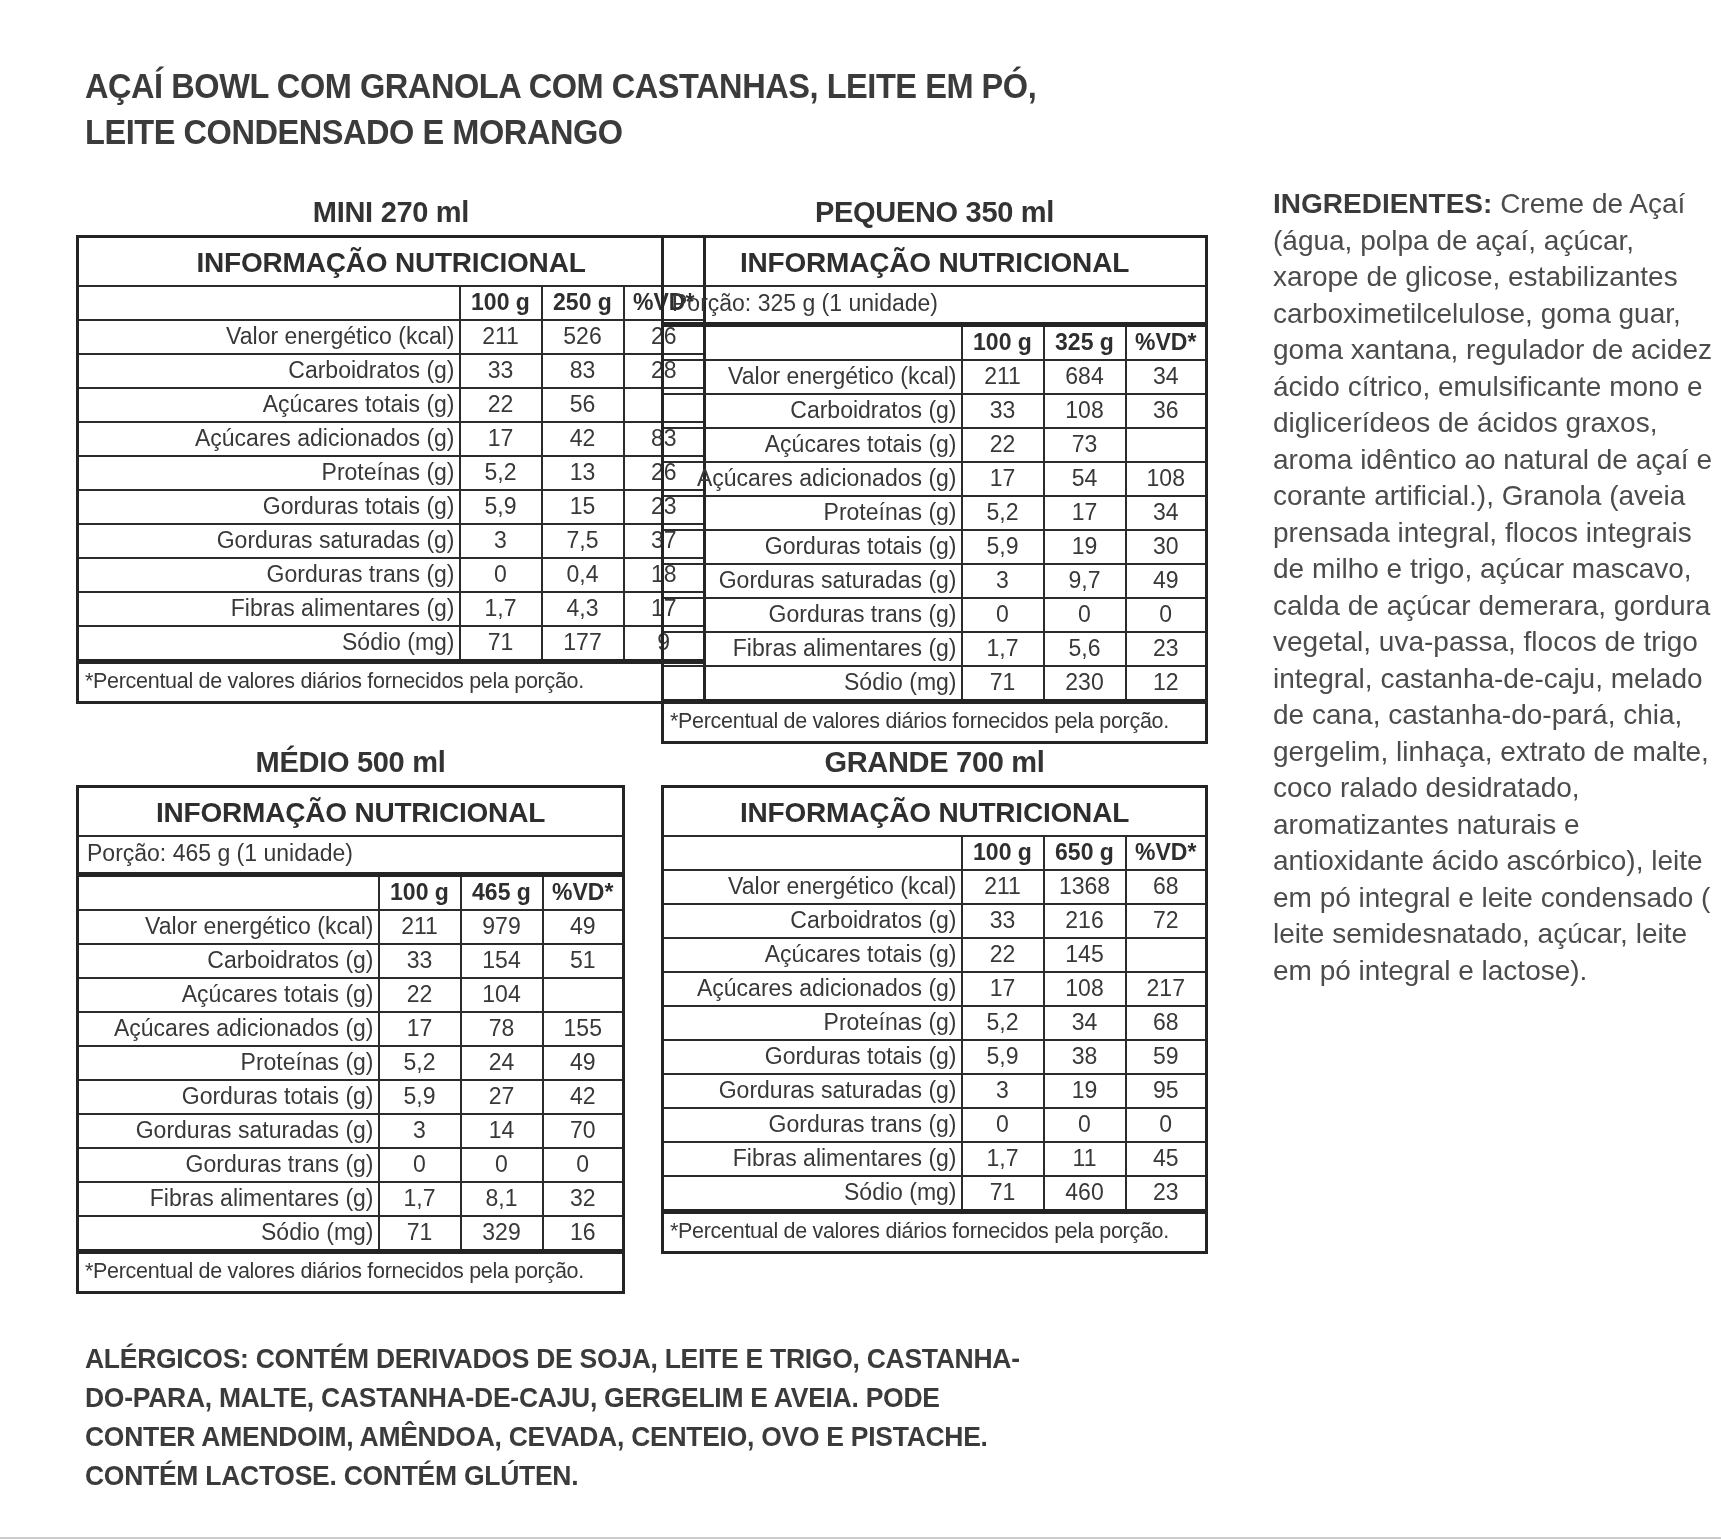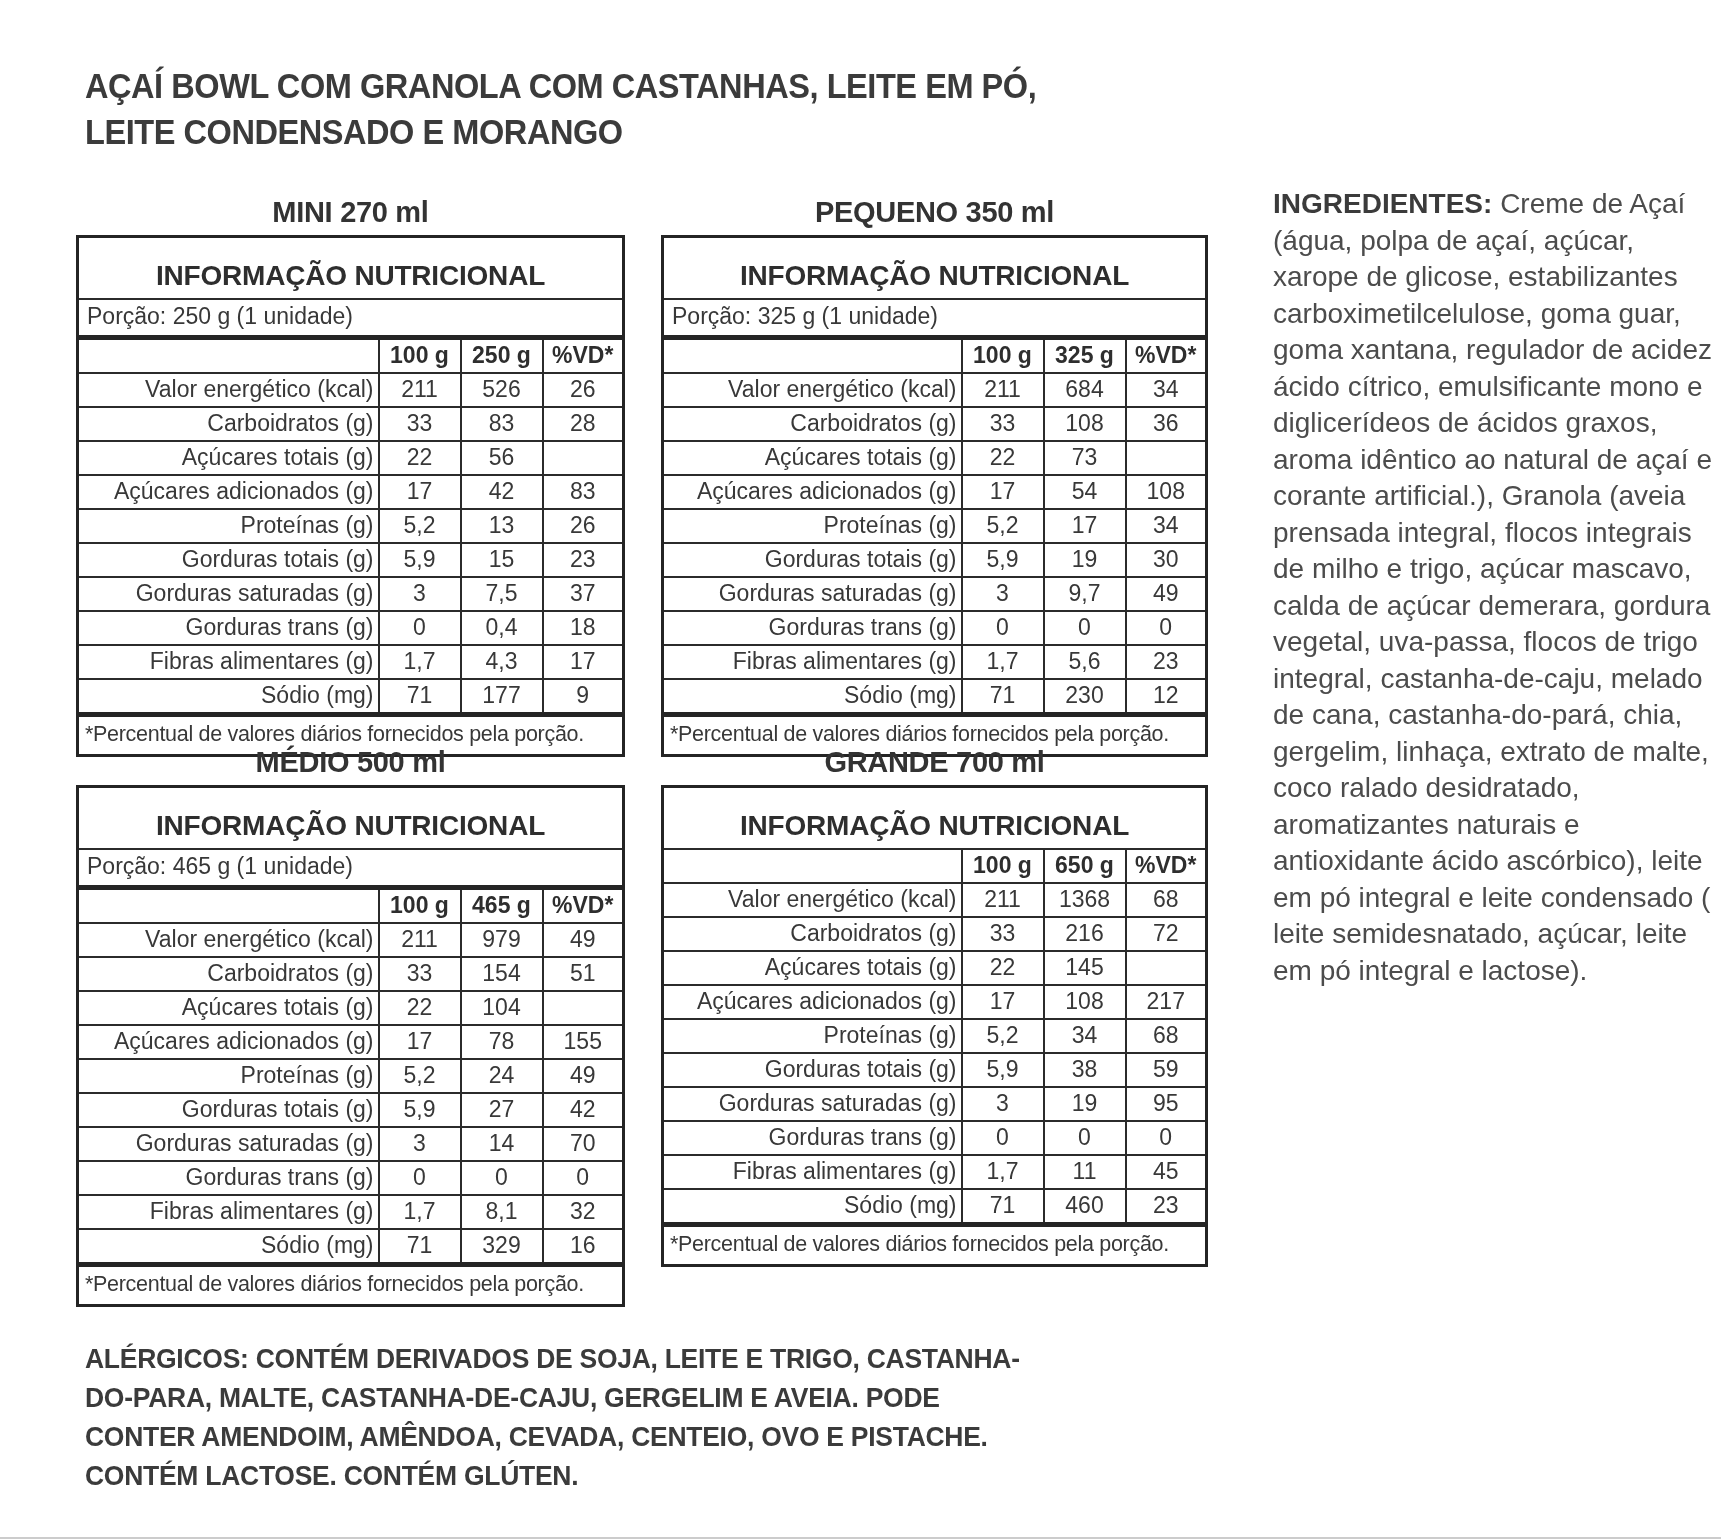--- a/index.html
+++ b/index.html
@@ -10,40 +10,40 @@
   }
 
   .page-title {
     position:absolute; left:85px; top:40px; width:1120px;
     font-size:35px; font-weight:bold; line-height:46px;
     color:#3b3b3b; letter-spacing:-0.5px;
     transform:scaleX(0.93); transform-origin:0 0;
   }
 
   .table-block { position:absolute; }
-  #block-0 { left:76px;  top:196px; width:549px; }
+  #block-0 { left:76px;  top:196px; width:630px; }
   #block-1 { left:661px; top:196px; width:547px; }
   #block-2 { left:76px;  top:746px; width:549px; }
   #block-3 { left:661px; top:746px; width:547px; }
 
   .size-label {
     text-align:center; font-weight:bold; font-size:29px;
     color:#333; margin-bottom:6px; letter-spacing:-0.3px;
   }
 
   table.nutri {
     border-collapse:collapse; width:100%;
     border:3px solid #242424; table-layout:fixed;
   }
   col.c-num { width:82px; }
   col.c-vd  { width:81px; }
 
   tr.t-header th {
     font-size:28px; font-weight:bold; text-align:center;
-    padding:22px 4px 6px; border-bottom:2px solid #2b2b2b;
+    padding:9px 4px 6px; border-bottom:2px solid #2b2b2b;
     letter-spacing:-0.2px; color:#2e2e2e;
   }
   tr.t-portion td {
     font-size:23px; text-align:left; padding:3px 8px 5px;
     border-bottom:5px solid #242424; color:#383838;
   }
   tr.t-cols th {
     font-size:23px; font-weight:bold; 
     padding:2px 2px 3px; border-bottom:2px solid #2b2b2b; color:#2e2e2e;
   }
@@ -93,23 +93,20 @@
     <table class="nutri">
       <colgroup>
           <col>
           <col class="c-num">
           <col class="c-num">
           <col class="c-vd">
         </colgroup>
       <thead>
         <tr class="t-header">
             <th colspan="4">INFORMAÇÃO NUTRICIONAL</th>
-          </tr>
-        <tr class="t-portion">
-            <td colspan="4">Porção: 250 g (1 unidade)</td>
           </tr>
         <tr class="t-cols">
           <th></th>
           <th class="v">100 g</th>
           <th class="v">250 g</th>
           <th class="v">%VD*</th>
         </tr>
       </thead>
       <tbody>
           <tr class="data-row">

